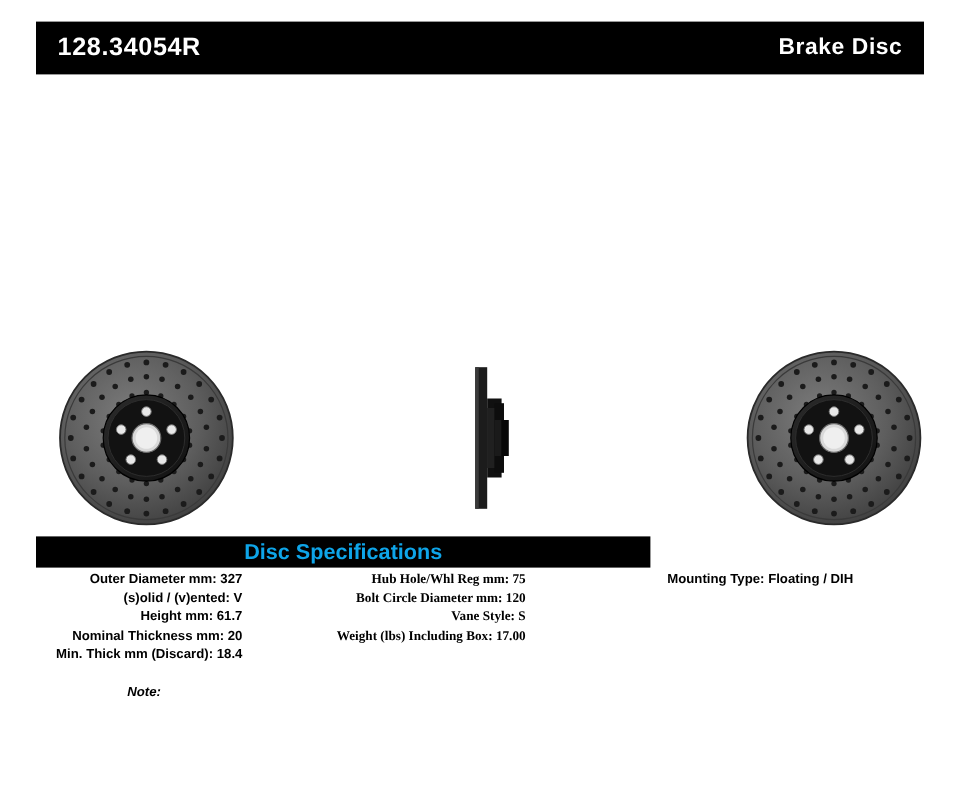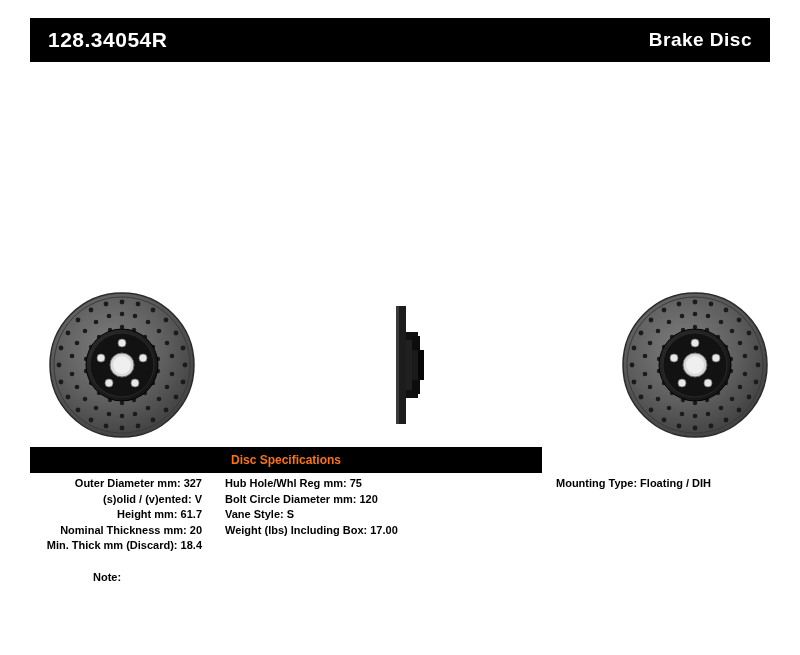--- a/index.html
+++ b/index.html
@@ -77,22 +77,22 @@
   }
 
   
   .spec-header {
     position: absolute;
     left: 30px;
     top: 447px;
     width: 512px;
     height: 26px;
     background: #000000;
-    color: #f97316;
-    font-size: 12px;
+    color: #0ea5e9;
+    font-size: 18px;
     font-weight: bold;
     text-align: center;
     line-height: 26px;
     box-sizing: border-box;
   }
   .spec-columns {
     position: absolute;
     left: 0px;
     top: 476px;
     width: 800px;
@@ -102,41 +102,43 @@
     font-size: 11px;
     font-weight: bold;
     line-height: 15.5px;
   }
   .spec-col-1 {
     left: 0px;
     width: 202px;
     text-align: right;
   }
   .spec-col-2 {
-    left: 225px;
+    left: 208px;
     width: 230px;
-    text-align: left;
+    text-align: right;
+    font-family: Liberation Serif, serif;
   }
   .spec-col-3 {
     left: 520px;
     width: 250px;
     text-align: left;
     padding-left: 36px;
   }
   .spec-line {
     white-space: nowrap;
   }
 
   
   .note {
     position: absolute;
-    left: 93px;
+    left: 106px;
     top: 571px;
     font-size: 11px;
     font-weight: bold;
+    font-style: italic;
   }
 </style>
 </head>
 <body>
 
 <div class="page">
 
   <div class="header-bar">
     <span class="part-number">128.34054R</span>
     <span class="product-type">Brake Disc</span>

